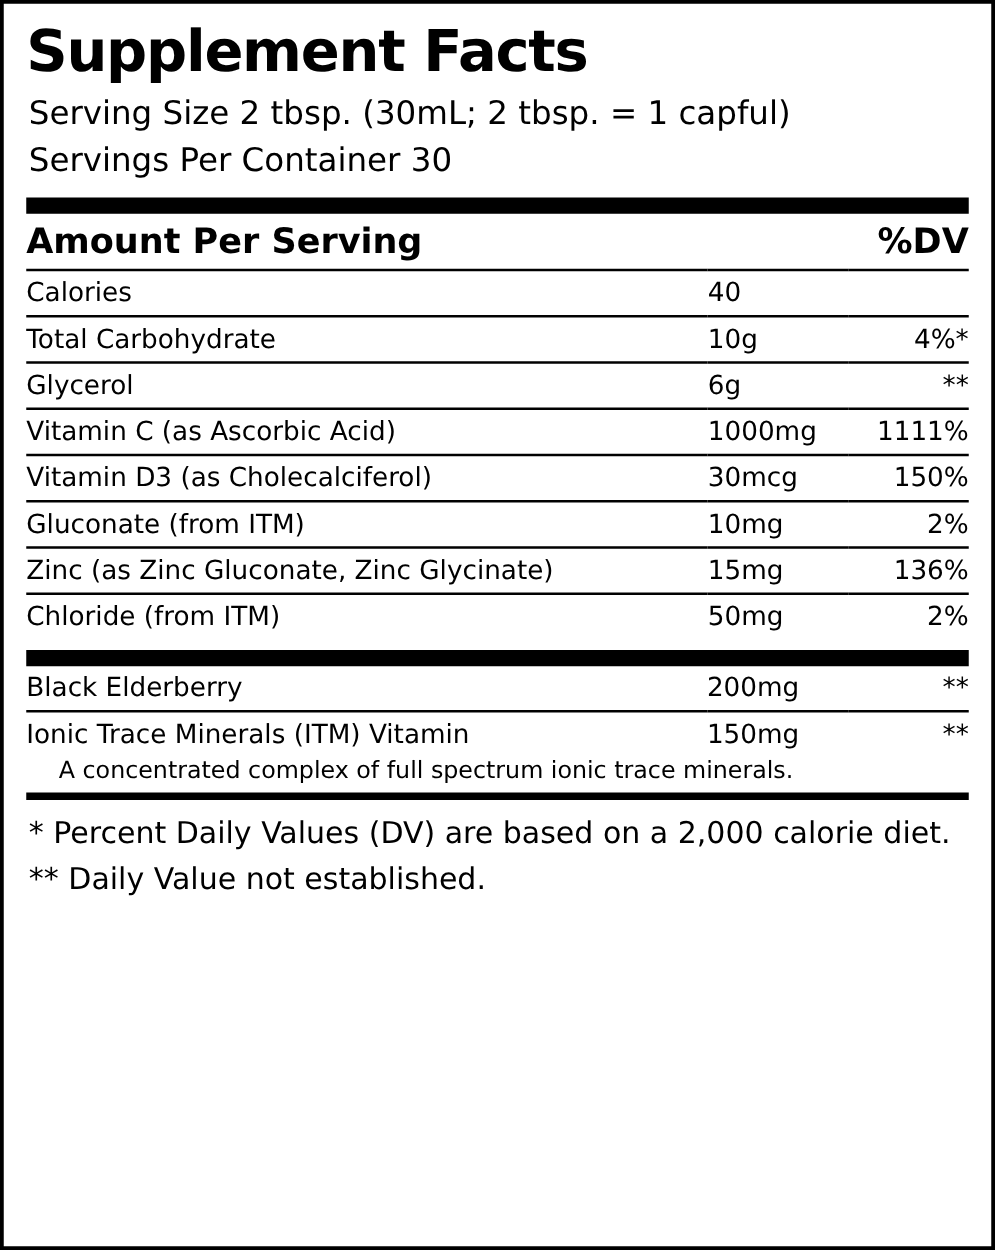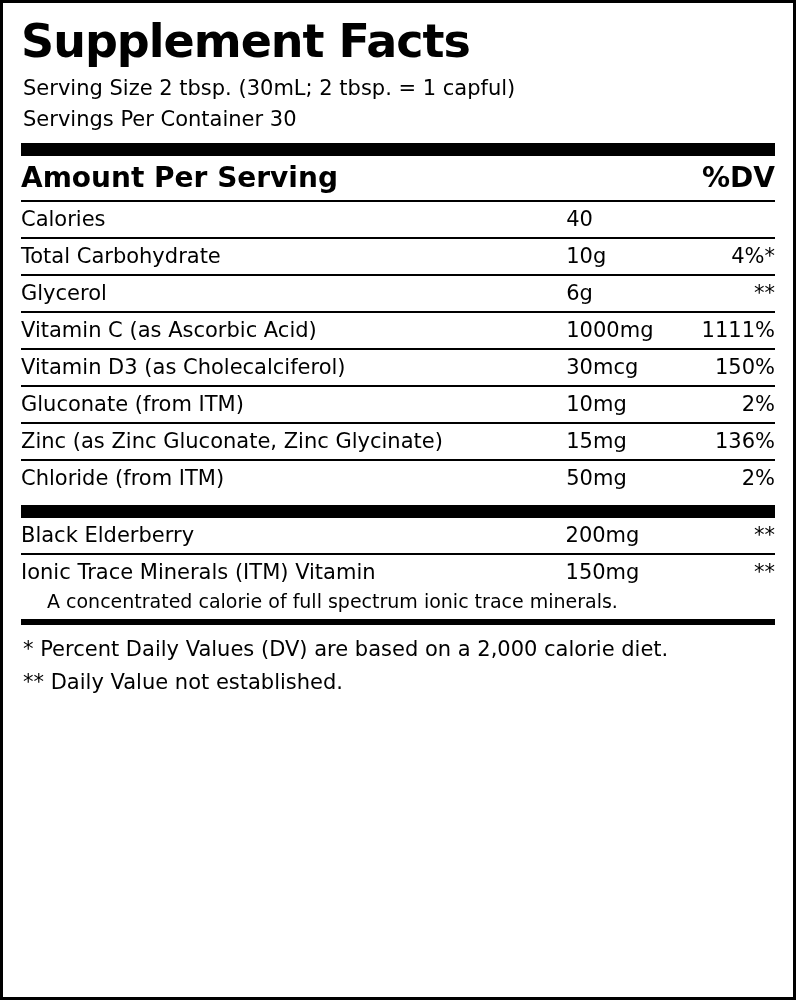--- a/index.html
+++ b/index.html
@@ -23,21 +23,21 @@
   }
   .title {
     font-size: 46px;
     font-weight: bold;
     letter-spacing: -1px;
     line-height: 1.05;
     margin: 4px 0 8px 0;
     white-space: nowrap;
   }
   .serving-line {
-    font-size: 21px;
+    font-size: 26px;
     line-height: 1.45;
     margin: 0;
     padding: 0 0 0 2px;
   }
   .rule-thick {
     height: 13px;
     background: #000000;
     margin: 9px 0 0 0;
   }
   .rule-medium {
@@ -80,21 +80,21 @@
   }
   .indent {
     padding-left: 26px;
     margin-left: 23px;
   }
   .desc {
     font-size: 19px;
     padding: 0 0 7px 26px;
   }
   .footnotes {
-    font-size: 21px;
+    font-size: 24px;
     line-height: 1.55;
     padding: 8px 0 0 2px;
   }
   .stars {
     letter-spacing: 0px;
   }
 </style>
 </head>
 <body>
 
@@ -175,21 +175,21 @@
         <td class="dv stars">**</td>
       </tr>
       <tr class="no-rule">
         <td class="name">Ionic Trace Minerals (ITM) Vitamin</td>
         <td class="amt">150mg</td>
         <td class="dv stars">**</td>
       </tr>
     </tbody>
   </table>
 
-  <div class="desc">A concentrated calorie of full spectrum ionic trace minerals.</div>
+  <div class="desc">A concentrated complex of full spectrum ionic trace minerals.</div>
 
   <div class="rule-medium"></div>
 
   <div class="footnotes">
     <div>* Percent Daily Values (DV) are based on a 2,000 calorie diet.</div>
     <div>** Daily Value not established.</div>
   </div>
 
 </div>
 

